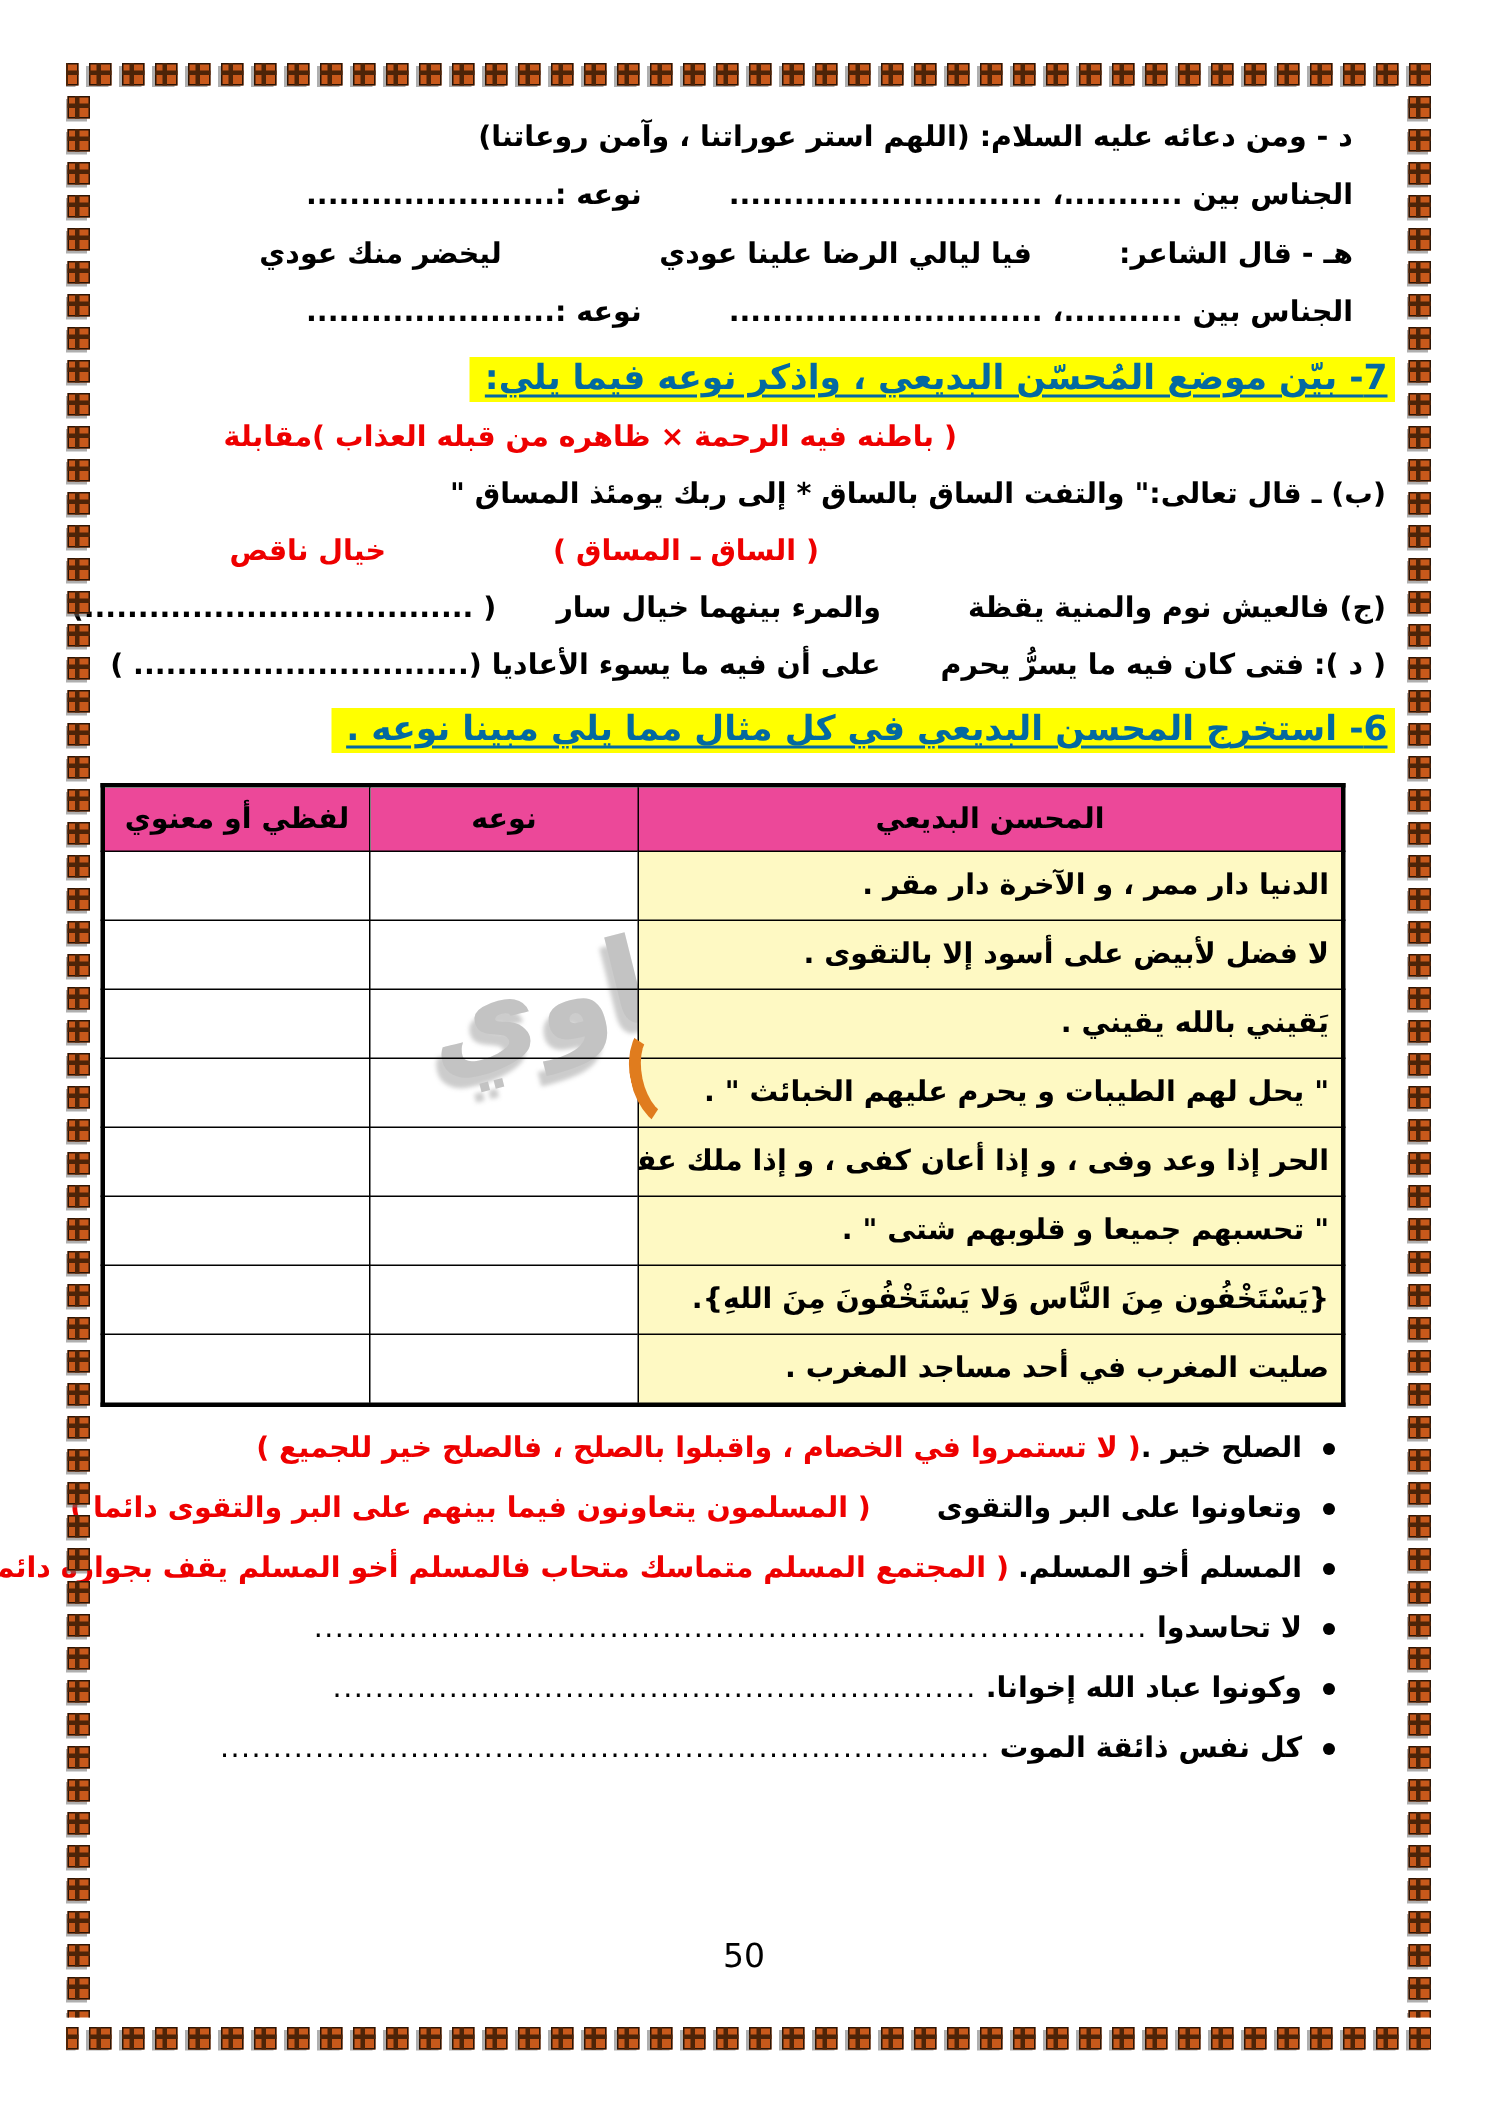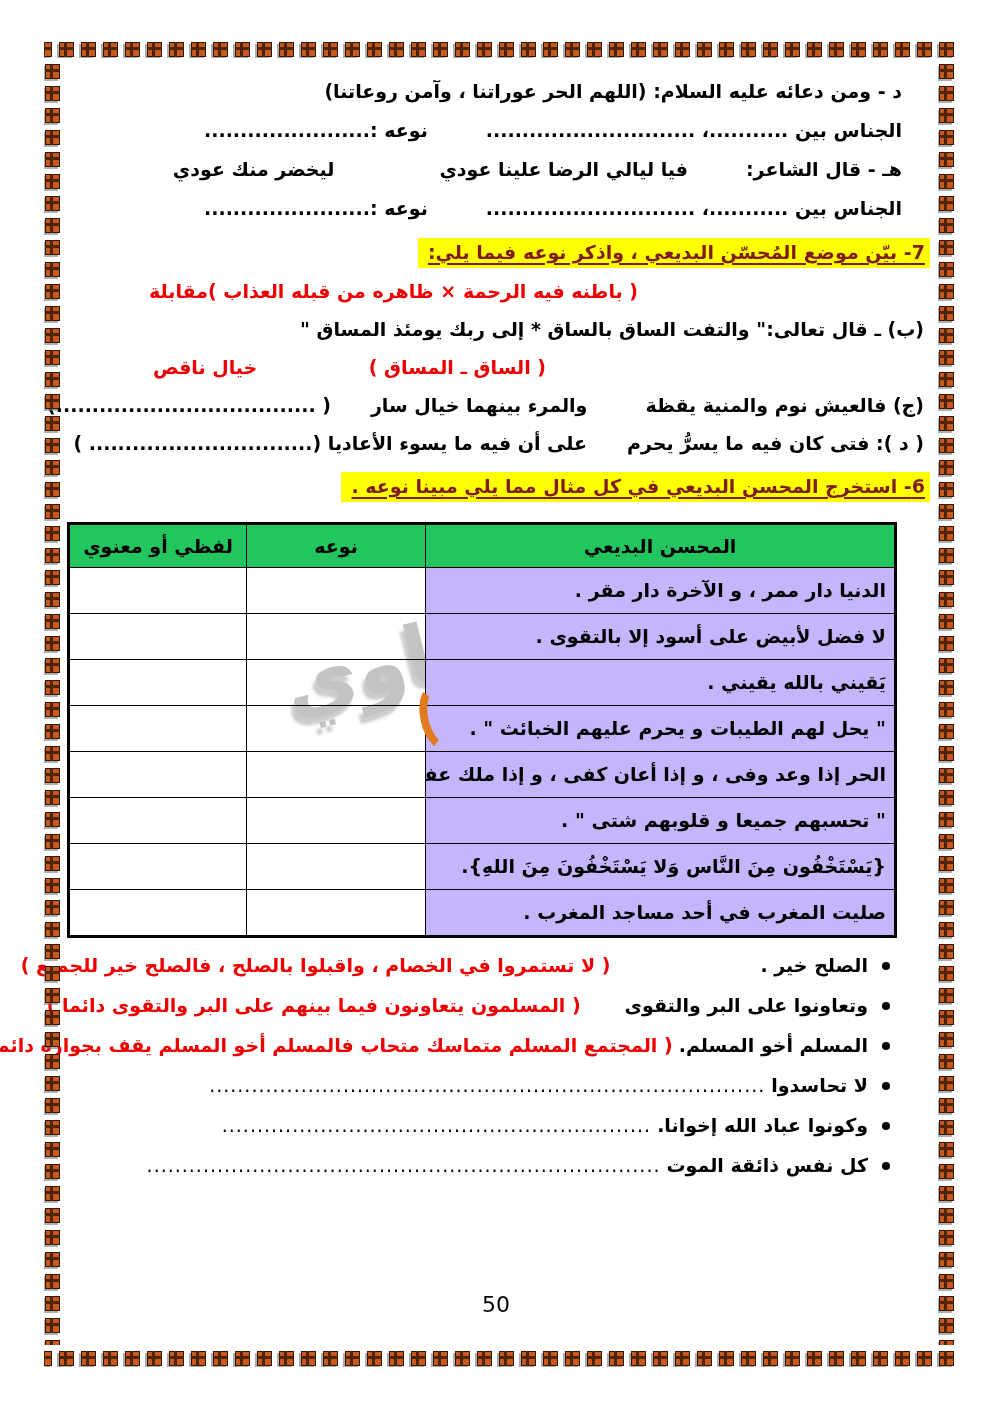--- a/index.html
+++ b/index.html
@@ -38,46 +38,46 @@
     position:absolute;left:65px;right:62px;top:78px;z-index:2;
     direction:rtl;text-align:right;color:#000;
     font-size:19px;font-weight:bold;line-height:27px;white-space:nowrap;
   }
   .tline{margin:0 28px 12px 0;}
   .qline{margin:0 6px 11px 0;}
   .gap-s{display:inline-block;width:40px;}
   .gap-m{display:inline-block;width:58px;}
   .gap-l{display:inline-block;width:105px;}
   .heading{
-    display:inline-block;background:#ffff00;color:#7f1d1d;
-    font-size:19px;font-weight:bold;line-height:27px;
+    display:inline-block;background:#ffff00;color:#0369a1;
+    font-size:23px;font-weight:bold;line-height:27px;
     padding:1px 5px 2px 10px;margin:4px 0 10px 0;
     text-decoration:underline;text-decoration-thickness:2px;text-underline-offset:4px;
   }
   .red{color:#ee0000;}
   .ans-row{display:flex;align-items:center;margin:0 0 11px 0;}
   .ans-a{margin-right:292px;}
   .lbl-a{margin-right:auto;margin-left:96px;}
   .ans-b{margin-right:384px;}
   .lbl-b{margin-right:auto;margin-left:88px;}
 
   
   .tbl-wrap{position:relative;z-index:2;margin:10px 33px 0 0;}
   table{border-collapse:collapse;border:3px solid #000;table-layout:fixed;width:827px;direction:rtl;}
   th,td{border:1.5px solid #000;font-size:19px;font-weight:bold;padding:0 8px;overflow:hidden;}
-  th{height:42px;background:#22c55e;text-align:center;}
+  th{height:42px;background:#ec4899;text-align:center;}
   td{height:45px;text-align:right;background:transparent;}
-  td.example{background:#c4b5fd;}
+  td.example{background:#fef9c3;}
   col.c-example{width:470px;} col.c-type{width:179px;} col.c-cat{width:178px;}
 
   
   .bullets{margin-top:14px;}
   .bullet-row{display:flex;align-items:center;margin:0 40px 13px 0;}
   .bullet-dot{flex:none;width:8px;height:8px;border-radius:50%;background:#000;margin-left:14px;}
-  .b-ans-1{margin-right:150px;}
+  .b-ans-1{}
   .b-ans-2{margin-right:44px;}
   .b-ans-3{margin-right:6px;}
   .b-blank{margin-right:6px;font-weight:normal;letter-spacing:1px;}
 
   .page-number{
     position:absolute;left:0;right:0;top:1292px;z-index:2;
     text-align:center;font-size:22px;font-weight:normal;color:#000;
   }
 </style>
 </head>
@@ -292,21 +292,21 @@
     <span class="gift"></span>
     <span class="gift"></span>
     <span class="gift"></span>
   </div>
 
 <div class="watermark">كاوي</div>
 <div class="wm-arc"></div>
 
 <div class="content">
 
-  <div class="tline">د - ومن دعائه عليه السلام: (اللهم الحر عوراتنا ، وآمن روعاتنا)</div>
+  <div class="tline">د - ومن دعائه عليه السلام: (اللهم استر عوراتنا ، وآمن روعاتنا)</div>
   <div class="tline">
     <span>الجناس بين ...........، .............................</span><span class="gap-m"></span><span>نوعه :.......................</span>
   </div>
   <div class="tline">
     <span>هـ - قال الشاعر:</span><span class="gap-m"></span><span>فيا ليالي الرضا علينا عودي</span><span class="gap-l"></span><span>ليخضر منك عودي</span>
   </div>
   <div class="tline">
     <span>الجناس بين ...........، .............................</span><span class="gap-m"></span><span>نوعه :.......................</span>
   </div>
 

